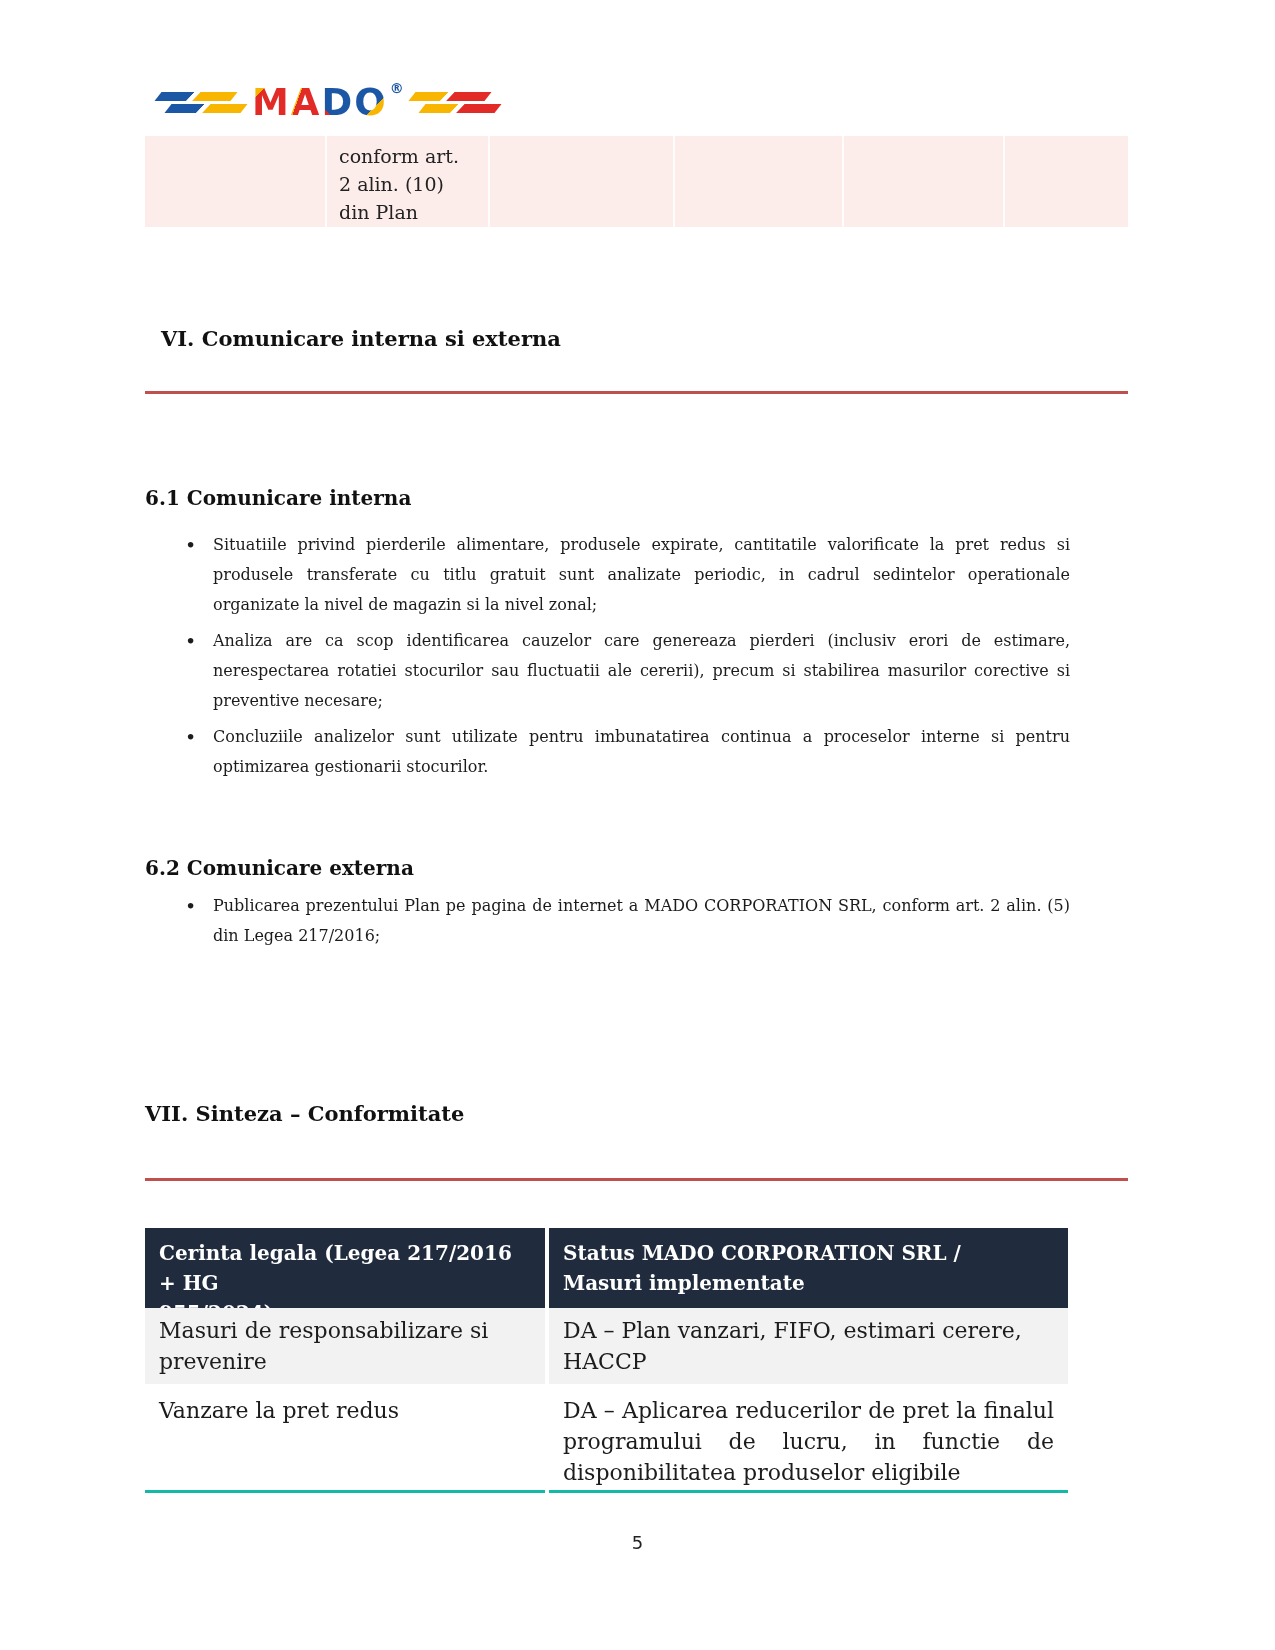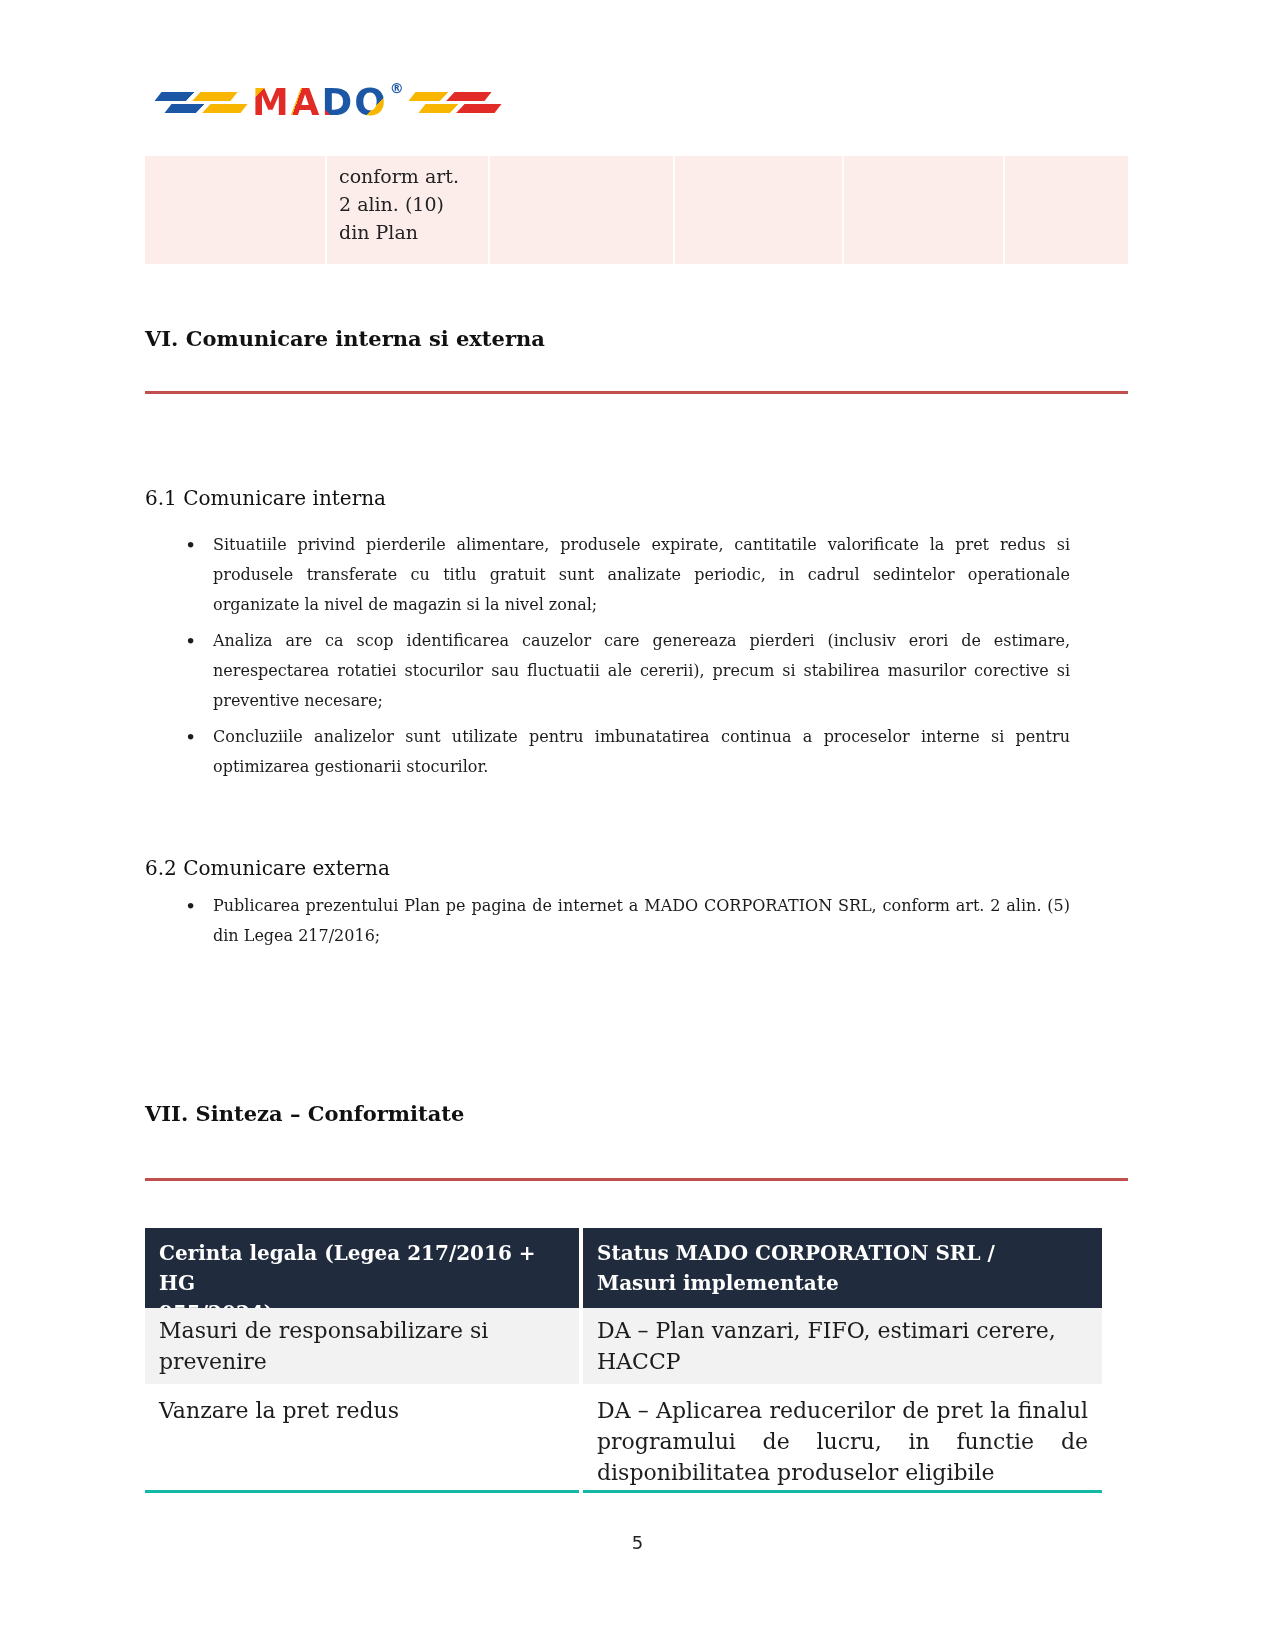--- a/index.html
+++ b/index.html
@@ -17,53 +17,53 @@
   .stripes.right .bar.b2 { margin-left: 10px; }
   .logo-word { font-family: "DejaVu Sans", sans-serif; font-weight: 900; font-size: 37px; letter-spacing: 2px; line-height: 1; margin: 0 2px 0 8px; }
   .logo-word .lt { -webkit-background-clip: text; background-clip: text; color: transparent; }
   .lt-m { background-image: linear-gradient(135deg, #f8b600 24%, #e22b26 24%); }
   .lt-a { background-image: linear-gradient(110deg, #f8b600 30%, #e22b26 30%); }
   .lt-d { background-image: linear-gradient(45deg, #e22b26 24%, #1c57a5 24%); }
   .lt-o { background-image: linear-gradient(135deg, #1c57a5 60%, #f8b600 60%); }
   .reg { color: #1c57a5; font-family: "DejaVu Sans", sans-serif; font-size: 14px; font-weight: 700; position: relative; top: -14px; margin-right: 8px; }
 
   
-  .cont-table { position: absolute; left: 145px; top: 156px; width: 983px; height: 108px; display: flex; }
+  .cont-table { position: absolute; left: 145px; top: 136px; width: 983px; height: 91px; display: flex; }
   .cont-cell { background: #fcedeb; height: 100%; }
   .cont-cell + .cont-cell { border-left: 2px solid rgba(255,255,255,0.85); }
   .cont-cell.c1 { width: 180px; }
   .cont-cell.c2 { width: 163px; padding: 6px 12px 0 12px; font-size: 19px; line-height: 28px; color: #222; }
   .cont-cell.c3 { width: 185px; }
   .cont-cell.c4 { width: 169px; }
   .cont-cell.c5 { width: 161px; }
   .cont-cell.c6 { width: 125px; }
 
   
   .h-main { position: absolute; left: 145px; font-size: 21px; font-weight: 700; color: #111; }
-  .h-sub  { position: absolute; left: 145px; font-size: 20px; font-weight: 400; color: #111; }
+  .h-sub  { position: absolute; left: 145px; font-size: 20px; font-weight: 700; color: #111; }
   .rule { position: absolute; left: 145px; width: 983px; height: 3px; background: #c0504d; }
-  .h-vi  { top: 326px; }
+  .h-vi  { top: 326px; margin-left: 16px; }
   .rule-1 { top: 391px; }
   .h-61  { top: 486px; }
   .h-62  { top: 856px; }
   .h-vii { top: 1101px; }
   .rule-2 { top: 1178px; }
 
   
   .blist { position: absolute; left: 145px; width: 983px; }
   .blist-61 { top: 530px; }
   .blist-62 { top: 891px; }
   .bitem { display: flex; margin-bottom: 6px; }
   .bmark { flex: none; width: 28px; margin-left: 40px; font-size: 19px; line-height: 30px; text-align: left; }
   .btext { flex: 1; font-size: 16px; line-height: 30px; text-align: justify; padding-right: 58px; color: #1c1c1c; }
 
   
   .ctable { position: absolute; left: 145px; top: 1228px; width: 983px; }
   .crow { display: flex; gap: 4px; }
-  .ccol1 { width: 434px; }
+  .ccol1 { width: 400px; }
   .ccol2 { width: 519px; }
   .chead .ccell { background: #202c3e; color: #ffffff; font-weight: 700; font-size: 20px; line-height: 30px; padding: 10px 14px; height: 80px; }
   .cbody .ccell { font-size: 22px; line-height: 31px; padding: 7px 14px; color: #1c1c1c; }
   .crow.r1 .ccell { background: #f2f2f2; height: 76px; }
   .crow.r2 { margin-top: 4px; }
   .crow.r2 .ccell { background: #ffffff; height: 105px; border-bottom: 3px solid #14b8a6; }
   .cell-justify { text-align: justify; }
 
   
   .page-number { position: absolute; top: 1532px; left: 0; width: 100%; text-align: center; font-family: "DejaVu Sans", sans-serif; font-size: 18px; color: #222; }

